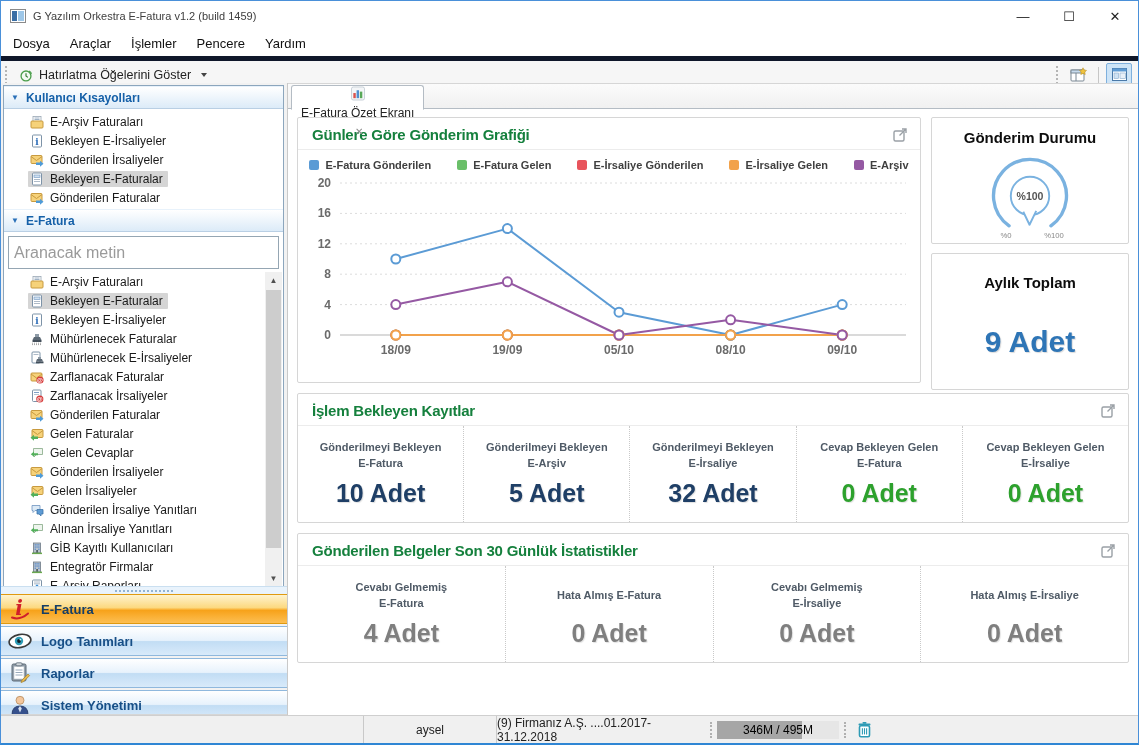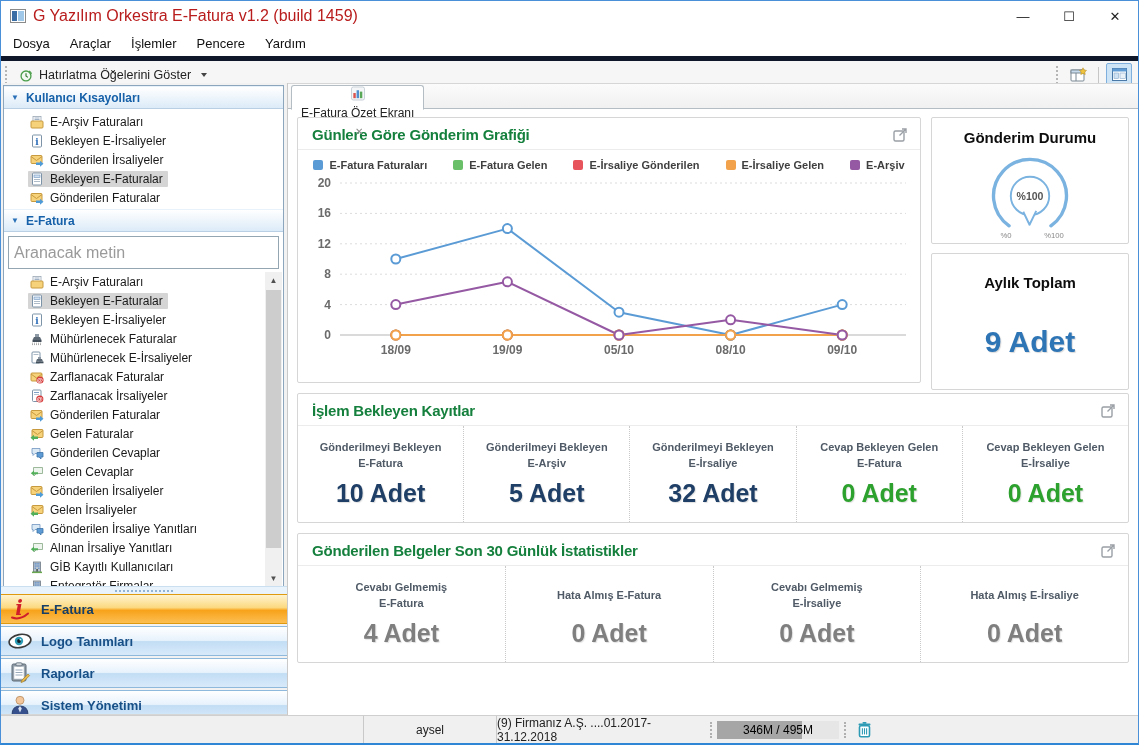--- a/index.html
+++ b/index.html
@@ -2,21 +2,21 @@
 <html><head>
 <meta charset="utf-8">
 <style>
   html,body{margin:0;padding:0;background:#888;}
   .window{position:relative;width:1139px;height:745px;background:#fff;box-sizing:border-box;
     border:1px solid #4a90d9;border-bottom:2px solid #2f86d4;overflow:hidden;
     font-family:"Liberation Sans",sans-serif;-webkit-font-smoothing:antialiased;}
   
   .titlebar{height:30px;display:flex;align-items:center;background:#fff;}
   .title-icon{width:16px;height:14px;margin:0 7px 0 9px;}
-  .title-text{font-size:16px;color:#b91c1c;}
+  .title-text{font-size:11px;color:#404040;}
   .win-controls{margin-left:auto;display:flex;height:30px;}
   .win-btn{width:46px;height:30px;display:flex;align-items:center;justify-content:center;font-size:13px;color:#222;}
   
   .menubar{height:25px;display:flex;align-items:center;padding-left:2px;background:#fff;}
   .menu-item{padding:0 10px;font-size:13px;color:#111;}
   
   .toolbar{height:27px;display:flex;align-items:center;background:#f6f6f6;border-bottom:1px solid #cfcfcf;border-top:5px solid #0f172a;}
   .grip{width:0;height:18px;border-left:2px dotted #b5b5b5;margin:0 5px 0 4px;}
   .reminder-btn{display:flex;align-items:center;gap:6px;padding:2px 7px;font-size:12.5px;color:#222;}
   .caret{width:0;height:0;border-left:3.5px solid transparent;border-right:3.5px solid transparent;border-top:4px solid #444;margin-left:4px;}
@@ -356,31 +356,20 @@
                       <path d="M8 9.6 h-4 v-1.8 l-3.5 3 3.5 3 v-1.8 h4 z" fill="#52b05a"></path>
                     </svg>
                   </span>
                   <span>Gelen Faturalar</span>
                 </span>
               </div>
               <div class="sb-item">
                 <span class="rowin">
                   <span class="sb-ic">
                     <svg width="14" height="14" viewBox="0 0 14 14">
-                      <path d="M2 2.5 h8 v5 h-5 l-2 2 v-2 h-1 z" fill="#dceaf6" stroke="#6f94c0" stroke-width="0.8"></path>
-                      <path d="M7 6.5 h6 v4.5 h-2 v2 l-2 -2 h-2 z" fill="#5e9bd4" stroke="#3d73a8" stroke-width="0.8"></path>
-                    </svg>
-                  </span>
-                  <span>Gönderilen Cevaplar</span>
-                </span>
-              </div>
-              <div class="sb-item">
-                <span class="rowin">
-                  <span class="sb-ic">
-                    <svg width="14" height="14" viewBox="0 0 14 14">
                       <path d="M3.5 2.5 h9 v6 h-6 l-2.5 2.5 v-2.5 h-0.5 z" fill="#eef5ee" stroke="#85a885" stroke-width="0.8"></path>
                       <path d="M0.8 8.2 l3.2 -2.6 v1.6 h4 v2 h-4 v1.6 z" fill="#52b05a"></path>
                     </svg>
                   </span>
                   <span>Gelen Cevaplar</span>
                 </span>
               </div>
               <div class="sb-item">
                 <span class="rowin">
                   <span class="sb-ic">
@@ -570,21 +559,21 @@
             <span class="expand-btn">
               <svg width="16" height="16" viewBox="0 0 16 16">
                   <rect x="2" y="4" width="10" height="10" rx="1.5" fill="none" stroke="#9aa0a6" stroke-width="1.4"></rect>
                   <path d="M7.5 8.5 L14 2 M10 2 h4 v4" stroke="#9aa0a6" stroke-width="1.4" fill="none"></path>
                 </svg>
             </span>
           </div>
           <div class="legend" id="chart-legend">
               <div class="legend-item">
                 <span class="legend-sw" style="background: rgb(91, 155, 213);"></span>
-                <span>E-Fatura Faturaları</span>
+                <span>E-Fatura Gönderilen</span>
               </div>
               <div class="legend-item">
                 <span class="legend-sw" style="background: rgb(106, 191, 105);"></span>
                 <span>E-Fatura Gelen</span>
               </div>
               <div class="legend-item">
                 <span class="legend-sw" style="background: rgb(232, 84, 92);"></span>
                 <span>E-İrsaliye Gönderilen</span>
               </div>
               <div class="legend-item">

